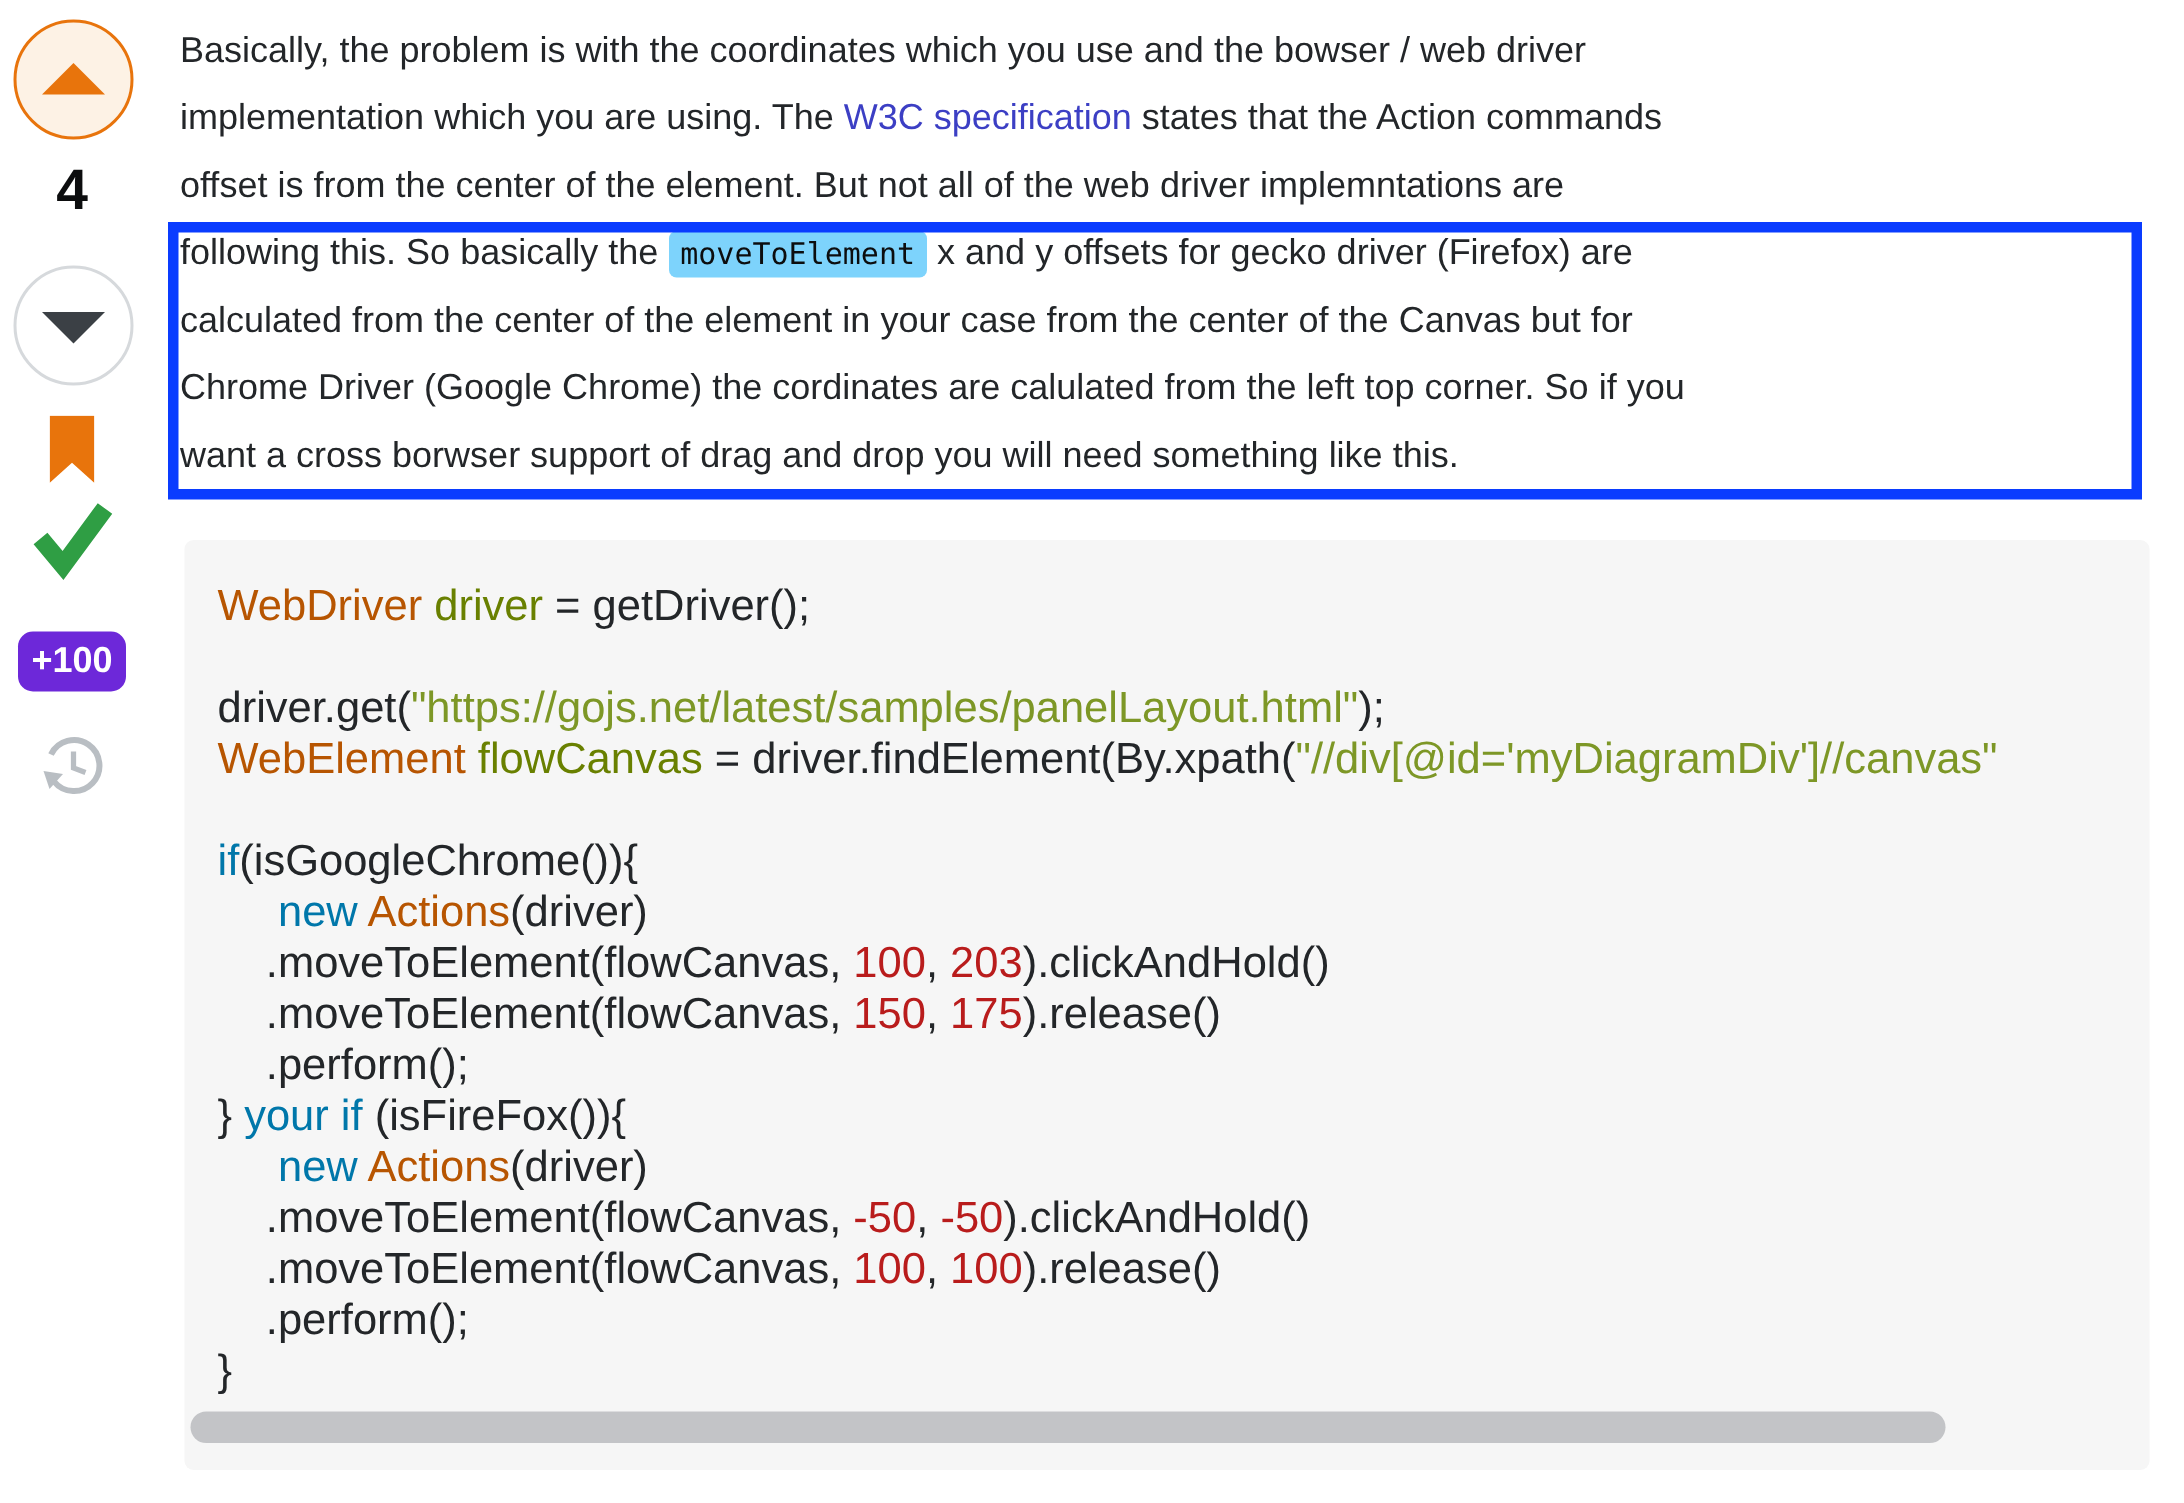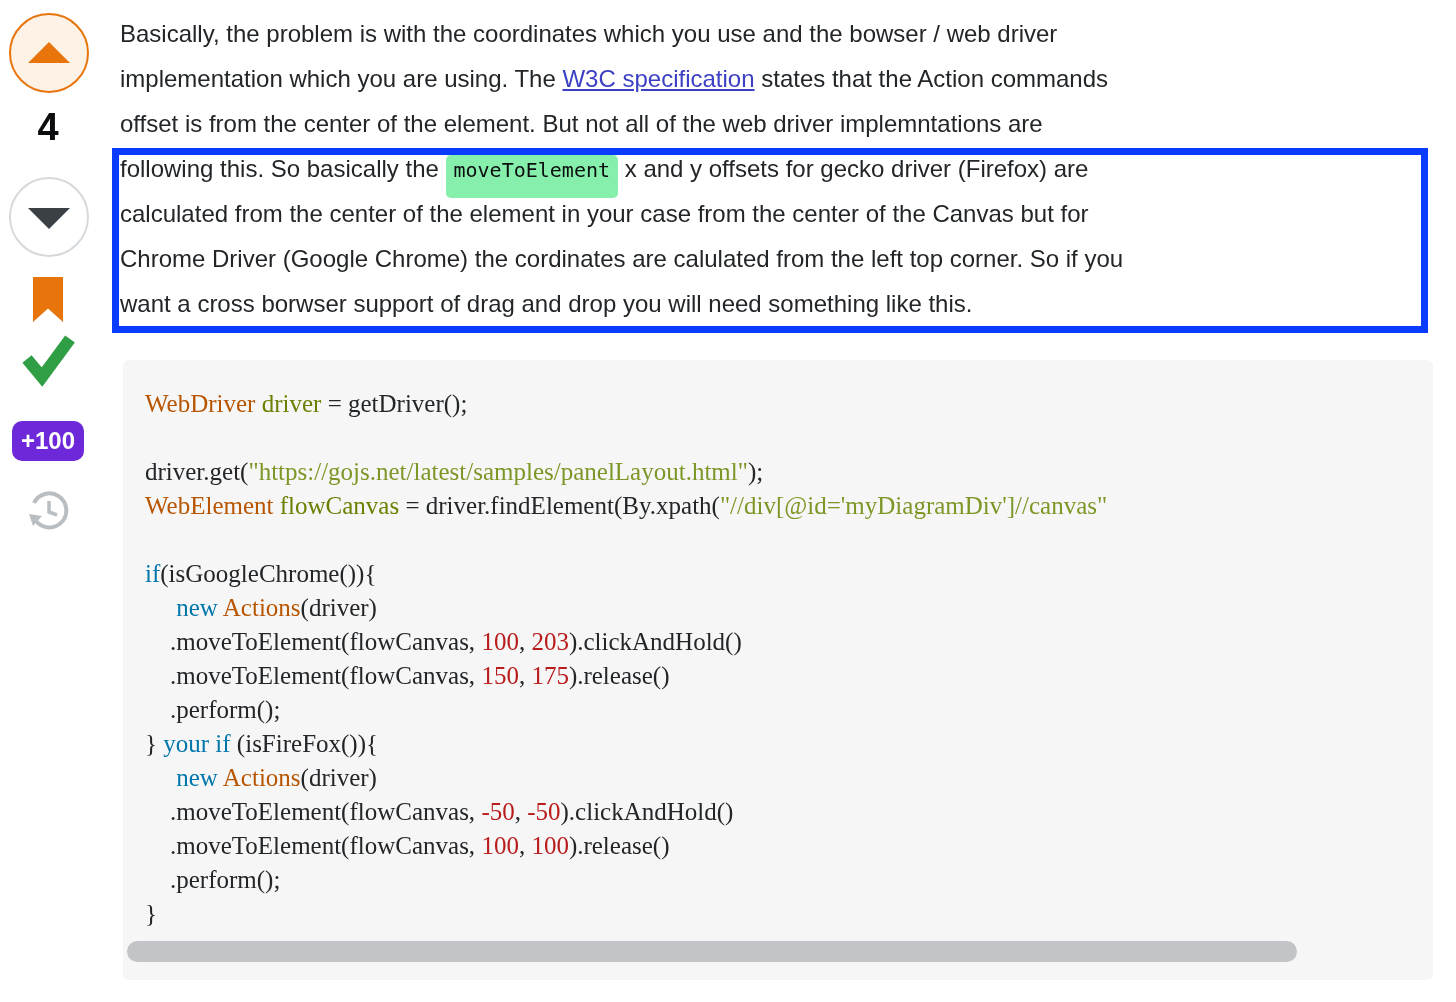--- a/index.html
+++ b/index.html
@@ -22,32 +22,32 @@
   .bookmark{position:absolute;left:33px;top:277px;width:30px;height:45px;background:#e8740c;
     clip-path:polygon(0 0,100% 0,100% 100%,50% 70%,0 100%);cursor:pointer;}
   .accept-check{position:absolute;left:21px;top:329px;width:54px;height:58px;}
   .bounty{position:absolute;left:12px;top:421px;width:72px;height:40px;background:#6d28d9;color:#ffffff;
     border-radius:10px;font-size:24px;font-weight:700;display:flex;align-items:center;justify-content:center;}
   .history{position:absolute;left:26px;top:488px;width:44px;height:44px;cursor:pointer;}
 
   
   .answer-body{position:absolute;left:120px;top:11px;width:1322px;}
   .para-line{height:45px;line-height:45px;font-size:24px;color:#232629;white-space:pre;}
-  .seg-link{color:#3c3fc4;text-decoration:underline;cursor:pointer;}
-  .seg-code{font-family:"DejaVu Sans Mono",monospace;font-size:20px;background:#86efac;
-    border-radius:5px;padding:3px 8px 16px;color:#0c0d0e;}
+  .seg-link{color:#3c3fc4;cursor:pointer;}
+  .seg-code{font-family:"DejaVu Sans Mono",monospace;font-size:20px;background:#7dd3fc;
+    border-radius:5px;padding:3px 8px 4px;color:#0c0d0e;}
 
   
   .highlight-box{position:absolute;left:112px;top:148px;width:1316px;height:185px;
     border:7px solid #0a3cff;box-sizing:border-box;pointer-events:none;}
 
   
   .code-block{position:absolute;left:123px;top:360px;width:1310px;height:620px;background:#f6f6f6;
     border-radius:6px;overflow:hidden;padding:27px 0 0 22px;box-sizing:border-box;}
-  .code-line{font-family:Liberation Serif, serif;font-size:25px;line-height:34px;height:34px;
+  .code-line{font-family:Liberation Sans, sans-serif;font-size:29px;line-height:34px;height:34px;
     white-space:pre;color:#232629;}
   .tok-keyword{color:#0077aa;}
   .tok-type{color:#b75501;}
   .tok-variable{color:#698000;}
   .tok-string{color:#7d9726;}
   .tok-number{color:#b91c1c;}
   .hscrollbar{position:absolute;left:4px;bottom:18px;width:1170px;height:21px;
     background:#c3c4c7;border-radius:11px;cursor:pointer;}
 </style>
 </head>

